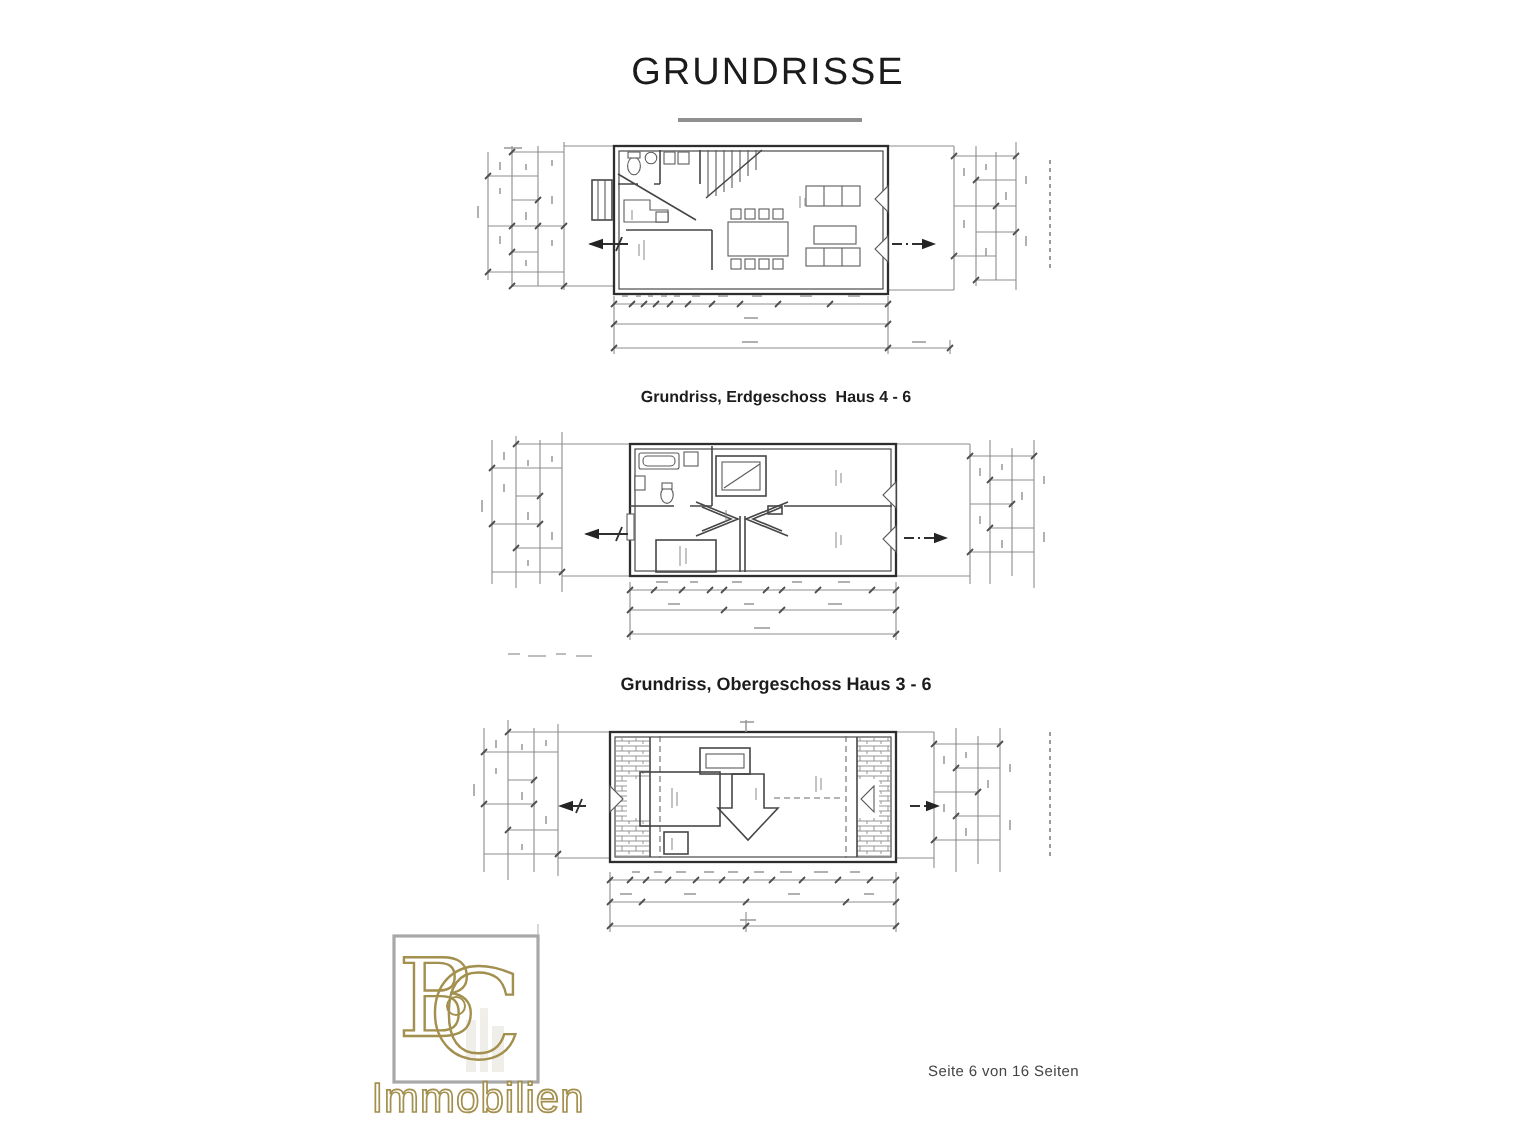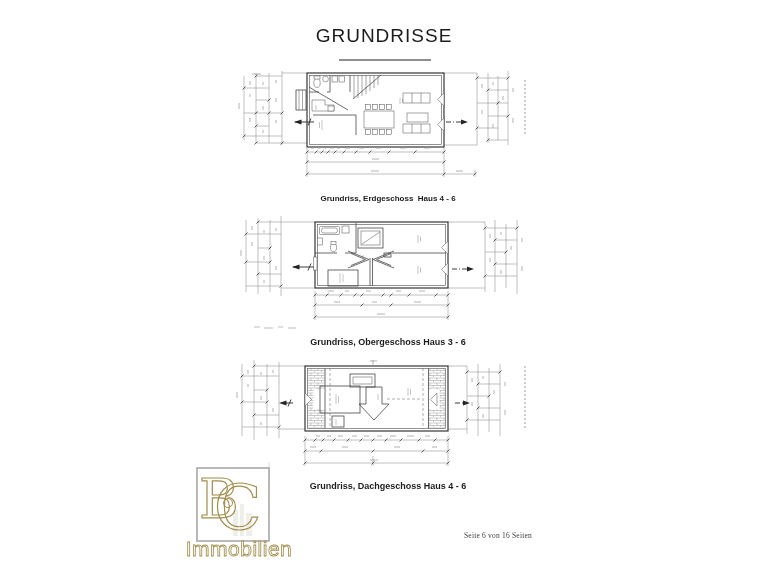--- a/index.html
+++ b/index.html
@@ -24,21 +24,21 @@
   .tick{stroke:#4f4f4f;fill:none;stroke-width:.9;}
   .num{stroke:#989898;fill:none;stroke-width:.75;}
   .arr{stroke:#303030;fill:none;stroke-width:.95;}
   .arrh{fill:#242424;stroke:none;}
   .dash{stroke:#6a6a6a;fill:none;stroke-width:.55;stroke-dasharray:3 2;}
   .sq{stroke:#9b9b9b;fill:none;stroke-width:1;stroke-dasharray:2 2;}
   .lbl{stroke:#7d7d7d;fill:none;stroke-width:.5;opacity:.9;}
   .smudge{stroke:#bdbdbd;fill:none;stroke-width:1;}
   
   #logo{position:absolute;left:183px;top:458px;}
-  #footer{position:absolute;left:464px;top:531px;font-size:7.5px;color:#454545;letter-spacing:.2px;font-family:Liberation Serif, serif;}
+  #footer{position:absolute;left:464px;top:531px;font-size:7.5px;color:#454545;letter-spacing:.2px;}
 </style>
 </head>
 <body>
 
 <div id="page">
 
   <div class="title-wrap">
     <span class="title">Grundrisse</span>
   </div>
   <div class="title-underline"></div>
@@ -273,21 +273,20 @@
         <path class="arr" style="stroke-dasharray:5 2 1 2" d="M223 51h8"></path>
         <polygon class="arrh" points="238,51 231,48.4 231,53.6"></polygon>
       </g>
 
       <g>
         <path class="dim" d="M73 88H216M73 99H216M73 111H216M73 84V114M216 84V114M141 104V114"></path>
         <path class="tick" d="M71.5 89.5l3 -3M81.5 89.5l3 -3M89.5 89.5l3 -3M100.5 89.5l3 -3M114.5 89.5l3 -3M127.5 89.5l3 -3M139.5 89.5l3 -3M152.5 89.5l3 -3M167.5 89.5l3 -3M185.5 89.5l3 -3M201.5 89.5l3 -3M214.5 89.5l3 -3M71.5 100.5l3 -3M87.5 100.5l3 -3M139.5 100.5l3 -3M189.5 100.5l3 -3M214.5 100.5l3 -3M71.5 112.5l3 -3M139.5 112.5l3 -3M214.5 112.5l3 -3"></path>
         <path class="num" d="M84 84h4M95 84h4M106 84h5M120 84h5M132 84h5M145 84h5M158 84h6M175 84h7M193 84h5M78 95h6M110 95h6M162 95h6M200 95h5M138 108h8"></path>
       </g>
     </svg>
-    <figcaption style="top:129px;font-size:9px;">Grundriss, Dachgeschoss Haus 4 - 6</figcaption>
   </figure>
 
   <svg id="logo" width="112" height="104" viewBox="0 0 112 104">
     <path d="M86 4V22" stroke="#cfcfcf" stroke-width=".8"></path>
     <rect x="14" y="10" width="72" height="73" fill="#ffffff" stroke="#a8a8a8" stroke-width="1.6"></rect>
     <g opacity="0.15" fill="#9a9170">
       <rect x="50" y="52" width="5" height="26"></rect>
       <rect x="57" y="46" width="4" height="32"></rect>
       <rect x="63" y="55" width="6" height="23"></rect>
     </g>

